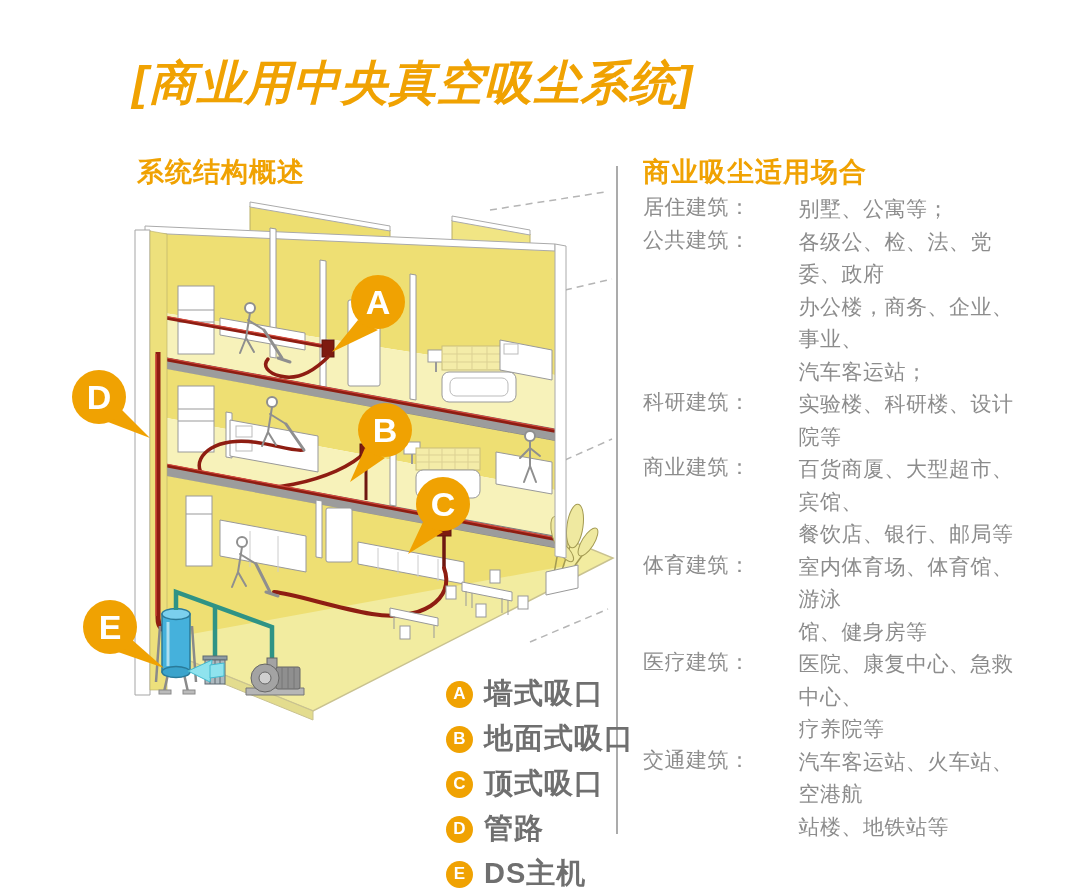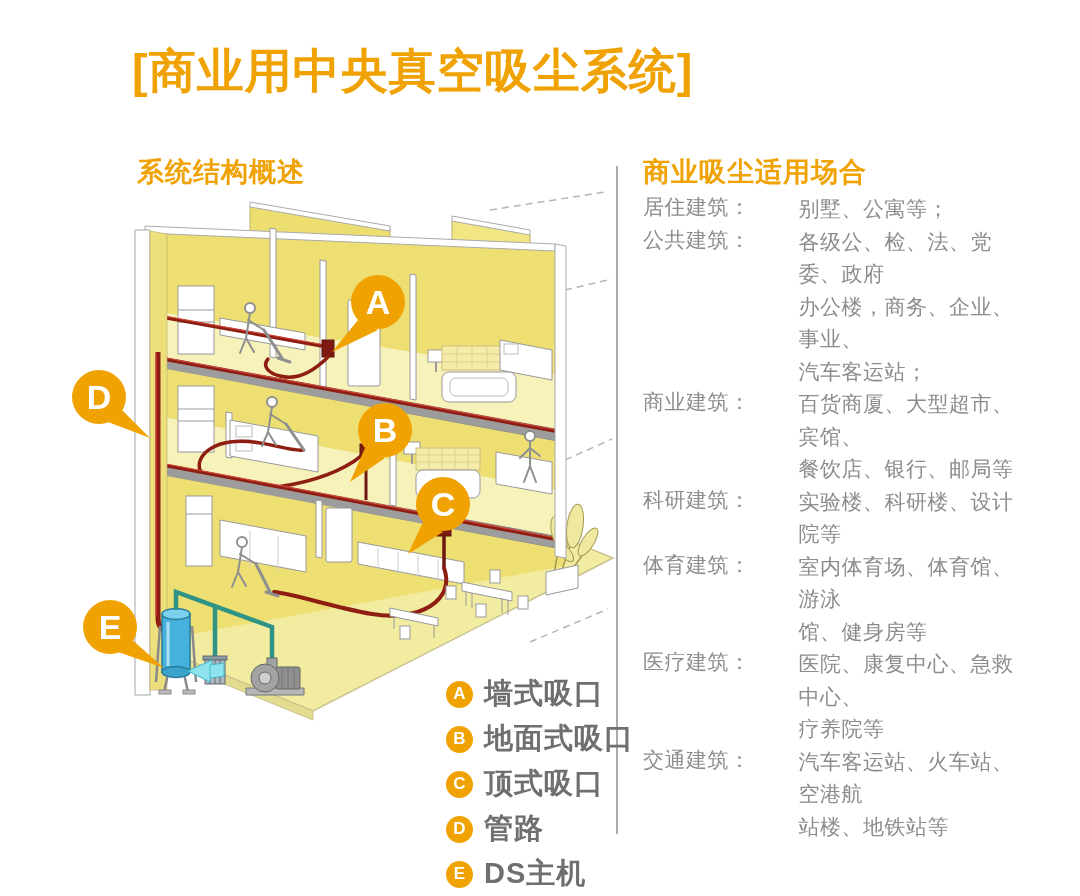--- a/index.html
+++ b/index.html
@@ -1,23 +1,23 @@
 <!DOCTYPE html>
 <html style="--accent-orange: #F0A202; --pipe-red: #8E1D12; --tank-blue: #45B1DC; --exhaust-teal: #2F9385; --wall-yellow: #EEDF73; --floor-yellow: #F7F2BA; --slab-gray: #9C9C9C; --body-text-gray: #8C8C8C; --legend-text-gray: #6F6F6F;"><head>
 <meta charset="utf-8">
 <style>
   html,body{margin:0;padding:0;}
   body{
     width:1080px;height:896px;position:relative;background:#ffffff;overflow:hidden;
     font-family:"Liberation Sans","DejaVu Sans",sans-serif;
   }
   .page-title{
-    position:absolute;left:132px;top:40px;
+    position:absolute;left:132px;top:52px;
     font-size:47px;font-weight:bold;color:var(--accent-orange);
-    letter-spacing:1px;white-space:nowrap;
+    letter-spacing:1px;white-space:nowrap;font-style:italic;
   }
   .col-heading{
     position:absolute;top:154px;font-size:27px;font-weight:bold;
     color:var(--accent-orange);letter-spacing:1px;white-space:nowrap;
   }
   #left-heading{left:137px;}
   #right-heading{left:643px;}
   .divider{
     position:absolute;left:616px;top:166px;width:2px;height:668px;background:#ababab;
   }
@@ -329,29 +329,29 @@
     <span class="usage-label">居住建筑：</span>
     <span class="usage-content">别墅、公寓等；</span>
   </div>
   <div class="usage-item">
     <span class="usage-label">公共建筑：</span>
     <span class="usage-content">各级公、检、法、党委、政府
 办公楼，商务、企业、事业、
 汽车客运站；</span>
   </div>
   <div class="usage-item">
+    <span class="usage-label">科研建筑：</span>
+    <span class="usage-content">实验楼、科研楼、设计院等</span>
+  </div>
+  <div class="usage-item">
     <span class="usage-label">商业建筑：</span>
     <span class="usage-content">百货商厦、大型超市、宾馆、
 餐饮店、银行、邮局等</span>
   </div>
   <div class="usage-item">
-    <span class="usage-label">科研建筑：</span>
-    <span class="usage-content">实验楼、科研楼、设计院等</span>
-  </div>
-  <div class="usage-item">
     <span class="usage-label">体育建筑：</span>
     <span class="usage-content">室内体育场、体育馆、游泳
 馆、健身房等</span>
   </div>
   <div class="usage-item">
     <span class="usage-label">医疗建筑：</span>
     <span class="usage-content">医院、康复中心、急救中心、
 疗养院等</span>
   </div>
   <div class="usage-item">

